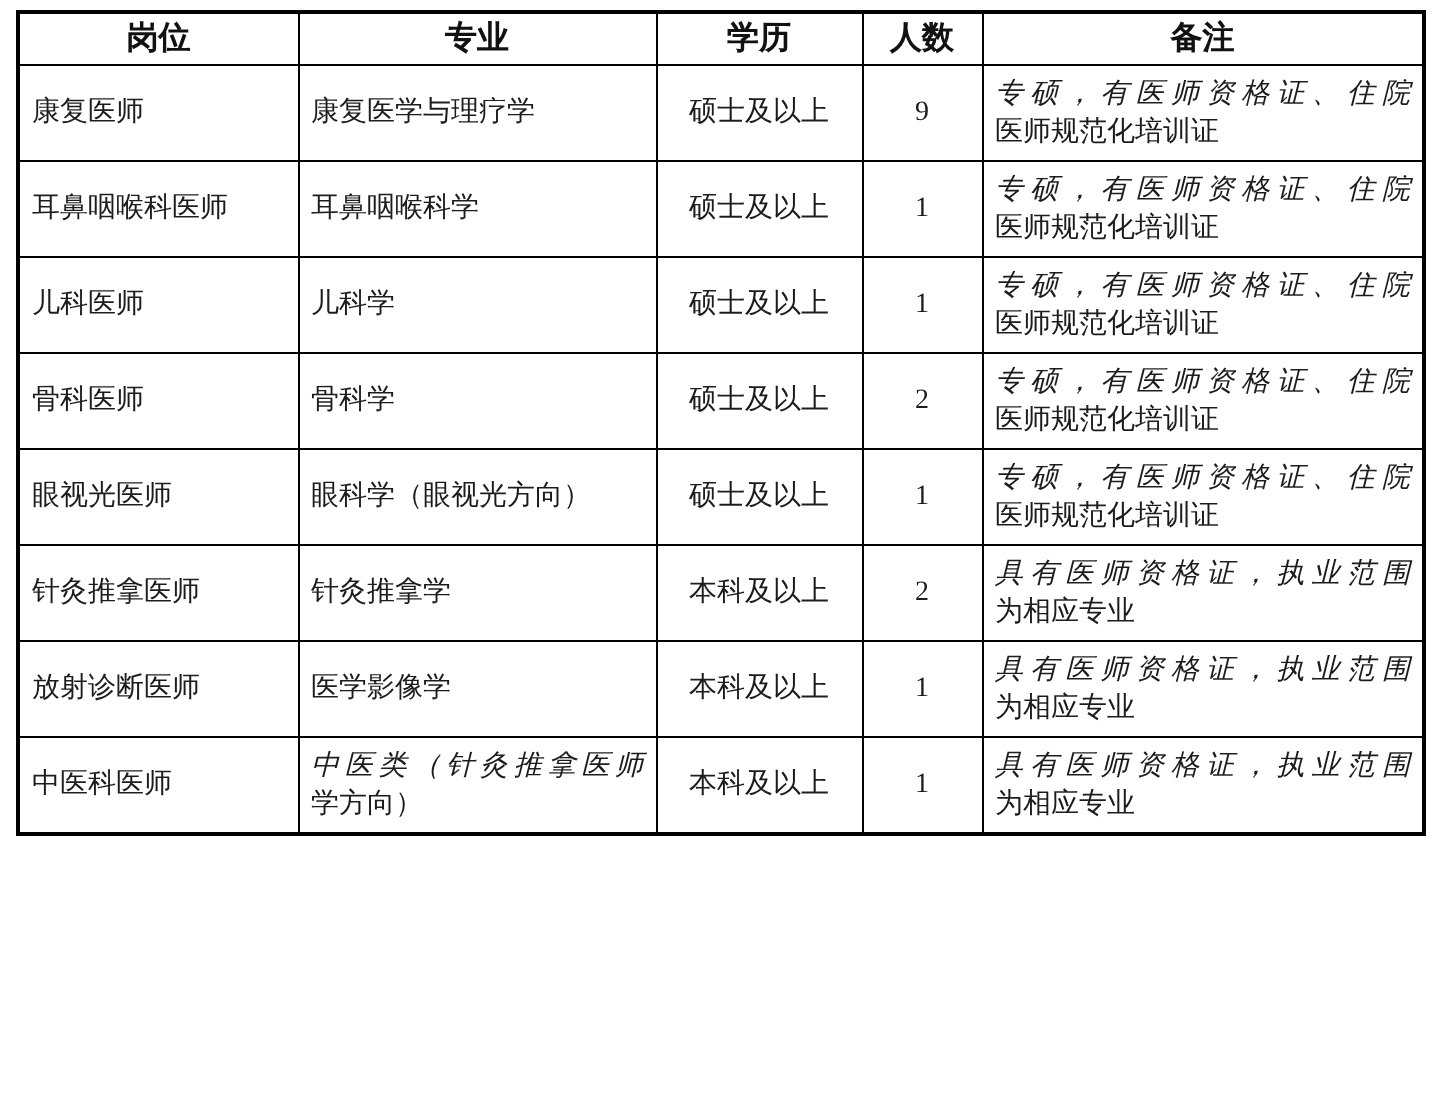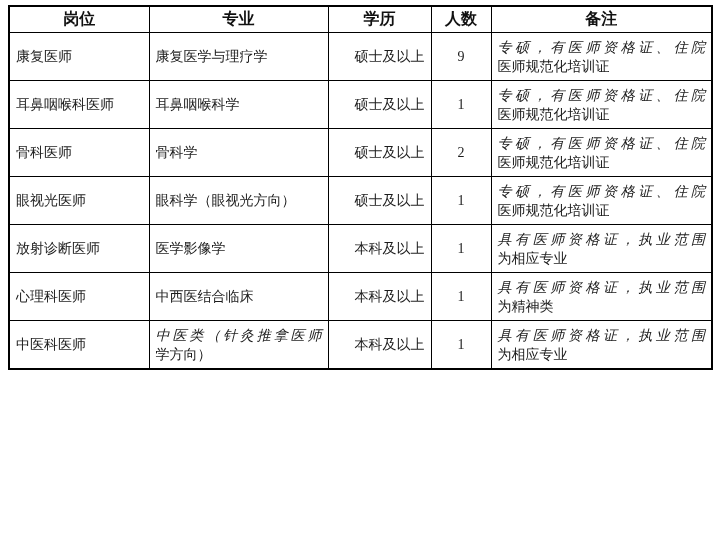--- a/index.html
+++ b/index.html
@@ -40,21 +40,21 @@
     text-align: center;
     padding: 0 2px;
     color: #111111;
   }
   table.job-table tbody td {
     height: 43px;
     font-size: 14px;
     padding: 2px 6px;
   }
   td.c-position, td.c-major { text-align: left; margin-left: 16px; }
-  td.c-degree { text-align: right; padding: 2px 2px; }
+  td.c-degree { text-align: center; padding: 2px 2px; }
   td.c-count  { text-align: center; padding: 2px 2px; }
   td.c-remark { text-align: left; padding: 2px 4px 2px 7px; }
   .cell-line {
     line-height: 19px;
     white-space: nowrap;
   }
   td.multi .cell-line:not(:last-child) {
     text-align: justify;
     text-align-last: justify;
     font-style: italic;
@@ -113,20 +113,38 @@
           <td class="c-count">
             <div class="cell-line">1</div>
           </td>
           <td class="c-remark multi">
             <div class="cell-line">专硕，有医师资格证、住院</div>
             <div class="cell-line">医师规范化培训证</div>
           </td>
         </tr>
         <tr>
           <td class="c-position">
+            <div class="cell-line">儿科医师</div>
+          </td>
+          <td class="c-major">
+            <div class="cell-line">儿科学</div>
+          </td>
+          <td class="c-degree">
+            <div class="cell-line">硕士及以上</div>
+          </td>
+          <td class="c-count">
+            <div class="cell-line">1</div>
+          </td>
+          <td class="c-remark multi">
+            <div class="cell-line">专硕，有医师资格证、住院</div>
+            <div class="cell-line">医师规范化培训证</div>
+          </td>
+        </tr>
+        <tr>
+          <td class="c-position">
             <div class="cell-line">骨科医师</div>
           </td>
           <td class="c-major">
             <div class="cell-line">骨科学</div>
           </td>
           <td class="c-degree">
             <div class="cell-line">硕士及以上</div>
           </td>
           <td class="c-count">
             <div class="cell-line">2</div>
@@ -149,52 +167,52 @@
           <td class="c-count">
             <div class="cell-line">1</div>
           </td>
           <td class="c-remark multi">
             <div class="cell-line">专硕，有医师资格证、住院</div>
             <div class="cell-line">医师规范化培训证</div>
           </td>
         </tr>
         <tr>
           <td class="c-position">
-            <div class="cell-line">放射诊断医师</div>
-          </td>
-          <td class="c-major">
-            <div class="cell-line">医学影像学</div>
+            <div class="cell-line">针灸推拿医师</div>
+          </td>
+          <td class="c-major">
+            <div class="cell-line">针灸推拿学</div>
           </td>
           <td class="c-degree">
             <div class="cell-line">本科及以上</div>
           </td>
           <td class="c-count">
-            <div class="cell-line">1</div>
+            <div class="cell-line">2</div>
           </td>
           <td class="c-remark multi">
             <div class="cell-line">具有医师资格证，执业范围</div>
             <div class="cell-line">为相应专业</div>
           </td>
         </tr>
         <tr>
           <td class="c-position">
-            <div class="cell-line">心理科医师</div>
-          </td>
-          <td class="c-major">
-            <div class="cell-line">中西医结合临床</div>
+            <div class="cell-line">放射诊断医师</div>
+          </td>
+          <td class="c-major">
+            <div class="cell-line">医学影像学</div>
           </td>
           <td class="c-degree">
             <div class="cell-line">本科及以上</div>
           </td>
           <td class="c-count">
             <div class="cell-line">1</div>
           </td>
           <td class="c-remark multi">
             <div class="cell-line">具有医师资格证，执业范围</div>
-            <div class="cell-line">为精神类</div>
+            <div class="cell-line">为相应专业</div>
           </td>
         </tr>
         <tr>
           <td class="c-position">
             <div class="cell-line">中医科医师</div>
           </td>
           <td class="c-major multi">
             <div class="cell-line">中医类（针灸推拿医师</div>
             <div class="cell-line">学方向）</div>
           </td>

